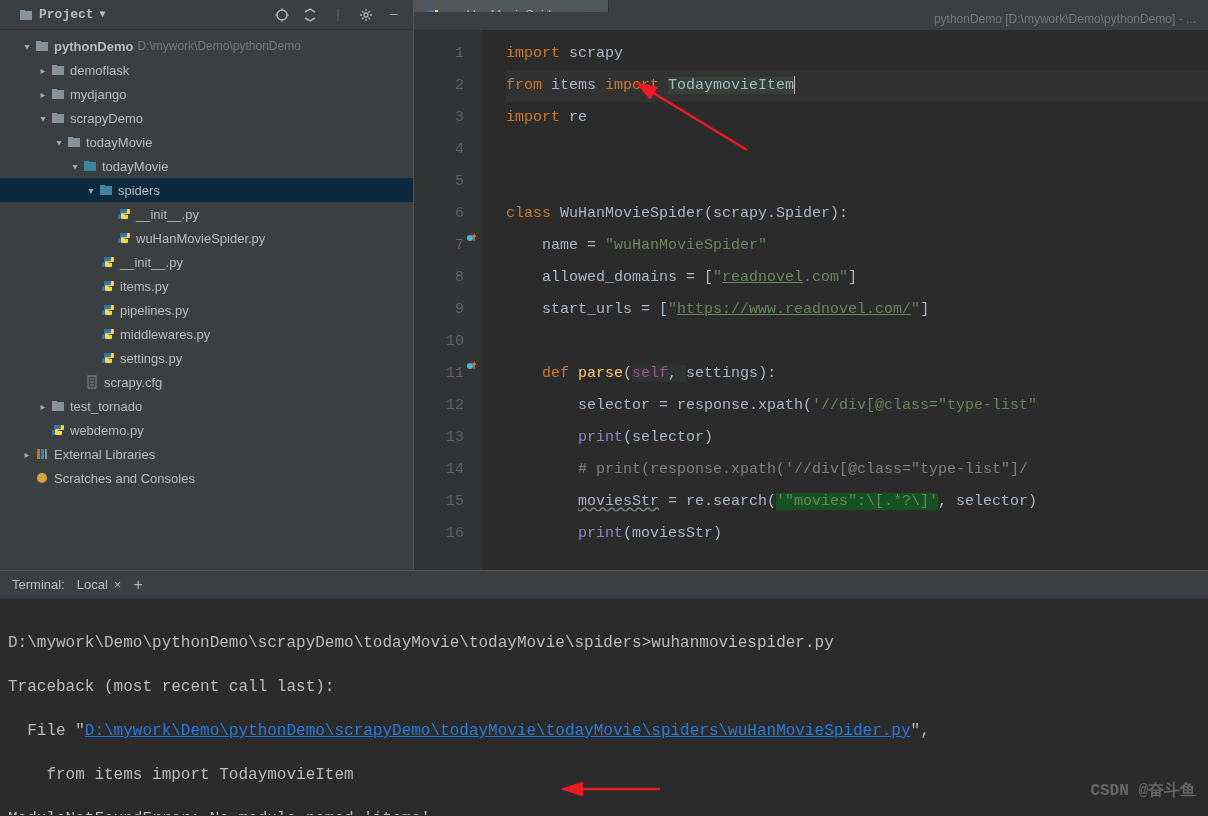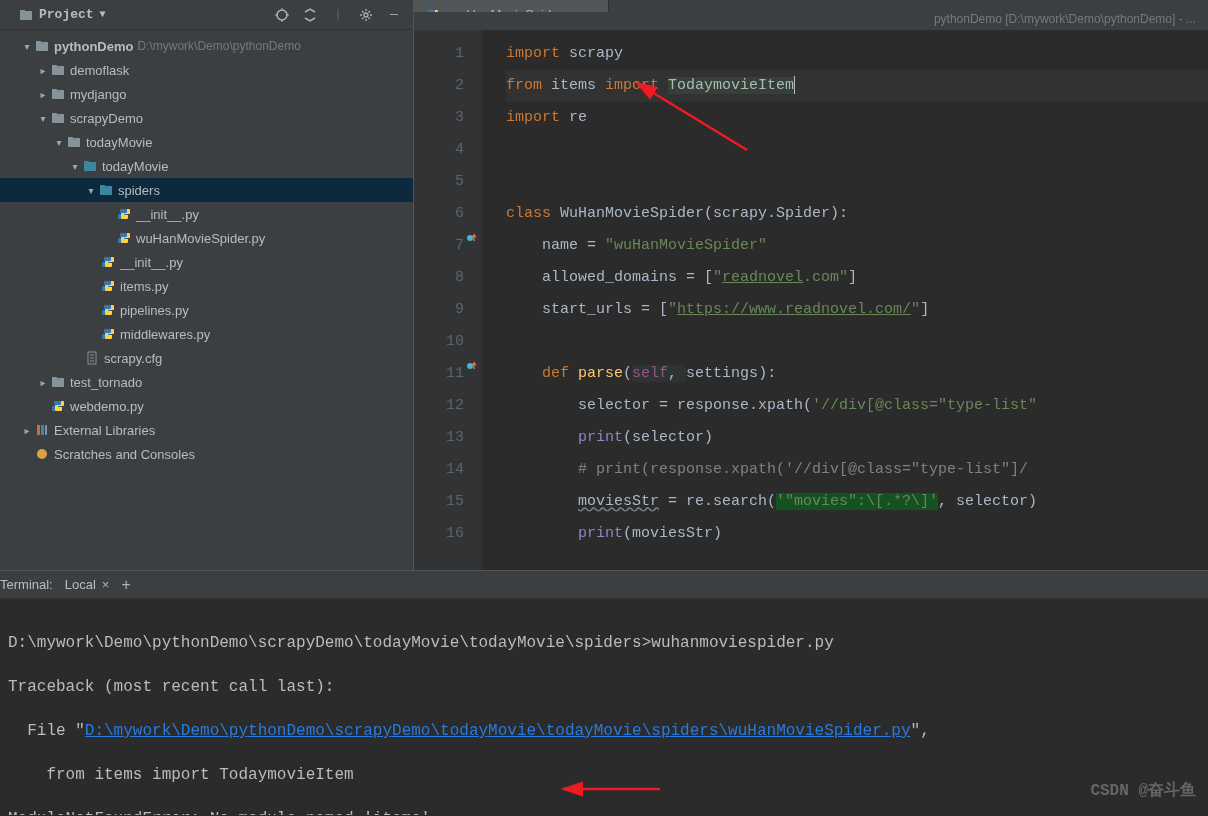--- a/index.html
+++ b/index.html
@@ -46,21 +46,21 @@
 .fn { color: #ffc66d; }
 .str { color: #6a8759; }
 .str-link { color: #6a8759; text-decoration: underline; }
 .str-hl { background: #155221; color: #6a8759; }
 .comment { color: #808080; }
 .self-param { color: #94558d; background: #3b514d40; }
 .imp-name { color: #a9b7c6; }
 .class-name-hl { background: #344134; }
 .arrow-annotation { position: absolute; pointer-events: none; }
 .terminal-section { height: 245px; background: #2b2b2b; border-top: 1px solid #555; display: flex; flex-direction: column; }
-.terminal-header { height: 28px; background: #3c3f41; display: flex; align-items: center; padding: 0 0; gap: 12px; border-bottom: 1px solid #323232; }
+.terminal-header { height: 28px; background: #3c3f41; display: flex; align-items: center; padding: 0 12px; gap: 12px; border-bottom: 1px solid #323232; }
 .terminal-title { color: #bbbbbb; }
 .terminal-tab { display: flex; align-items: center; gap: 6px; color: #bbbbbb; }
 .terminal-tab-close { color: #afb1b3; cursor: pointer; }
 .terminal-add { color: #afb1b3; font-size: 16px; cursor: pointer; }
 .terminal-body { flex: 1; padding: 8px 8px; font-family: "Consolas", "Courier New", monospace; font-size: 16px; color: #bbbbbb; line-height: 32px; overflow: hidden; position: relative; }
 .term-line { white-space: pre; margin-top: 12px; }
 .term-link { color: #287bde; text-decoration: underline; }
 .watermark { position: absolute; bottom: 8px; right: 12px; color: #666; font-size: 16px; font-weight: bold; }
 .svg-py { width: 14px; height: 14px; }
 </style>
@@ -223,20 +223,29 @@
           <span class="tree-label">pipelines.py</span>
         </div>
       <div class="tree-item indent-6">
           <span class="tree-icon">
             <svg class="svg-py" viewBox="0 0 14 14">
               <path d="M4 2 Q3 2 3 3 L3 6 L7 6 L7 7 L2 7 Q1 7 1 8 L1 11 Q1 12 2 12 L4 12 L4 9 Q4 8 5 8 L9 8 Q10 8 10 7 L10 3 Q10 2 9 2 Z" fill="#3776ab"></path>
               <path d="M10 12 Q11 12 11 11 L11 8 L7 8 L7 7 L12 7 Q13 7 13 6 L13 3 Q13 2 12 2 L10 2 L10 5 Q10 6 9 6 L5 6 Q4 6 4 7 L4 11 Q4 12 5 12 Z" fill="#ffd43b"></path>
             </svg>
           </span>
           <span class="tree-label">middlewares.py</span>
+        </div>
+      <div class="tree-item indent-6">
+          <span class="tree-icon">
+            <svg class="svg-py" viewBox="0 0 14 14">
+              <path d="M4 2 Q3 2 3 3 L3 6 L7 6 L7 7 L2 7 Q1 7 1 8 L1 11 Q1 12 2 12 L4 12 L4 9 Q4 8 5 8 L9 8 Q10 8 10 7 L10 3 Q10 2 9 2 Z" fill="#3776ab"></path>
+              <path d="M10 12 Q11 12 11 11 L11 8 L7 8 L7 7 L12 7 Q13 7 13 6 L13 3 Q13 2 12 2 L10 2 L10 5 Q10 6 9 6 L5 6 Q4 6 4 7 L4 11 Q4 12 5 12 Z" fill="#ffd43b"></path>
+            </svg>
+          </span>
+          <span class="tree-label">settings.py</span>
         </div>
       <div class="tree-item indent-5">
           <span class="tree-icon">
             <svg width="14" height="14" viewBox="0 0 14 14">
               <rect x="3" y="1" width="8" height="12" fill="none" stroke="#87939a"></rect>
               <line x1="5" y1="4" x2="9" y2="4" stroke="#87939a"></line>
               <line x1="5" y1="7" x2="9" y2="7" stroke="#87939a"></line>
               <line x1="5" y1="10" x2="9" y2="10" stroke="#87939a"></line>
             </svg>
           </span>

